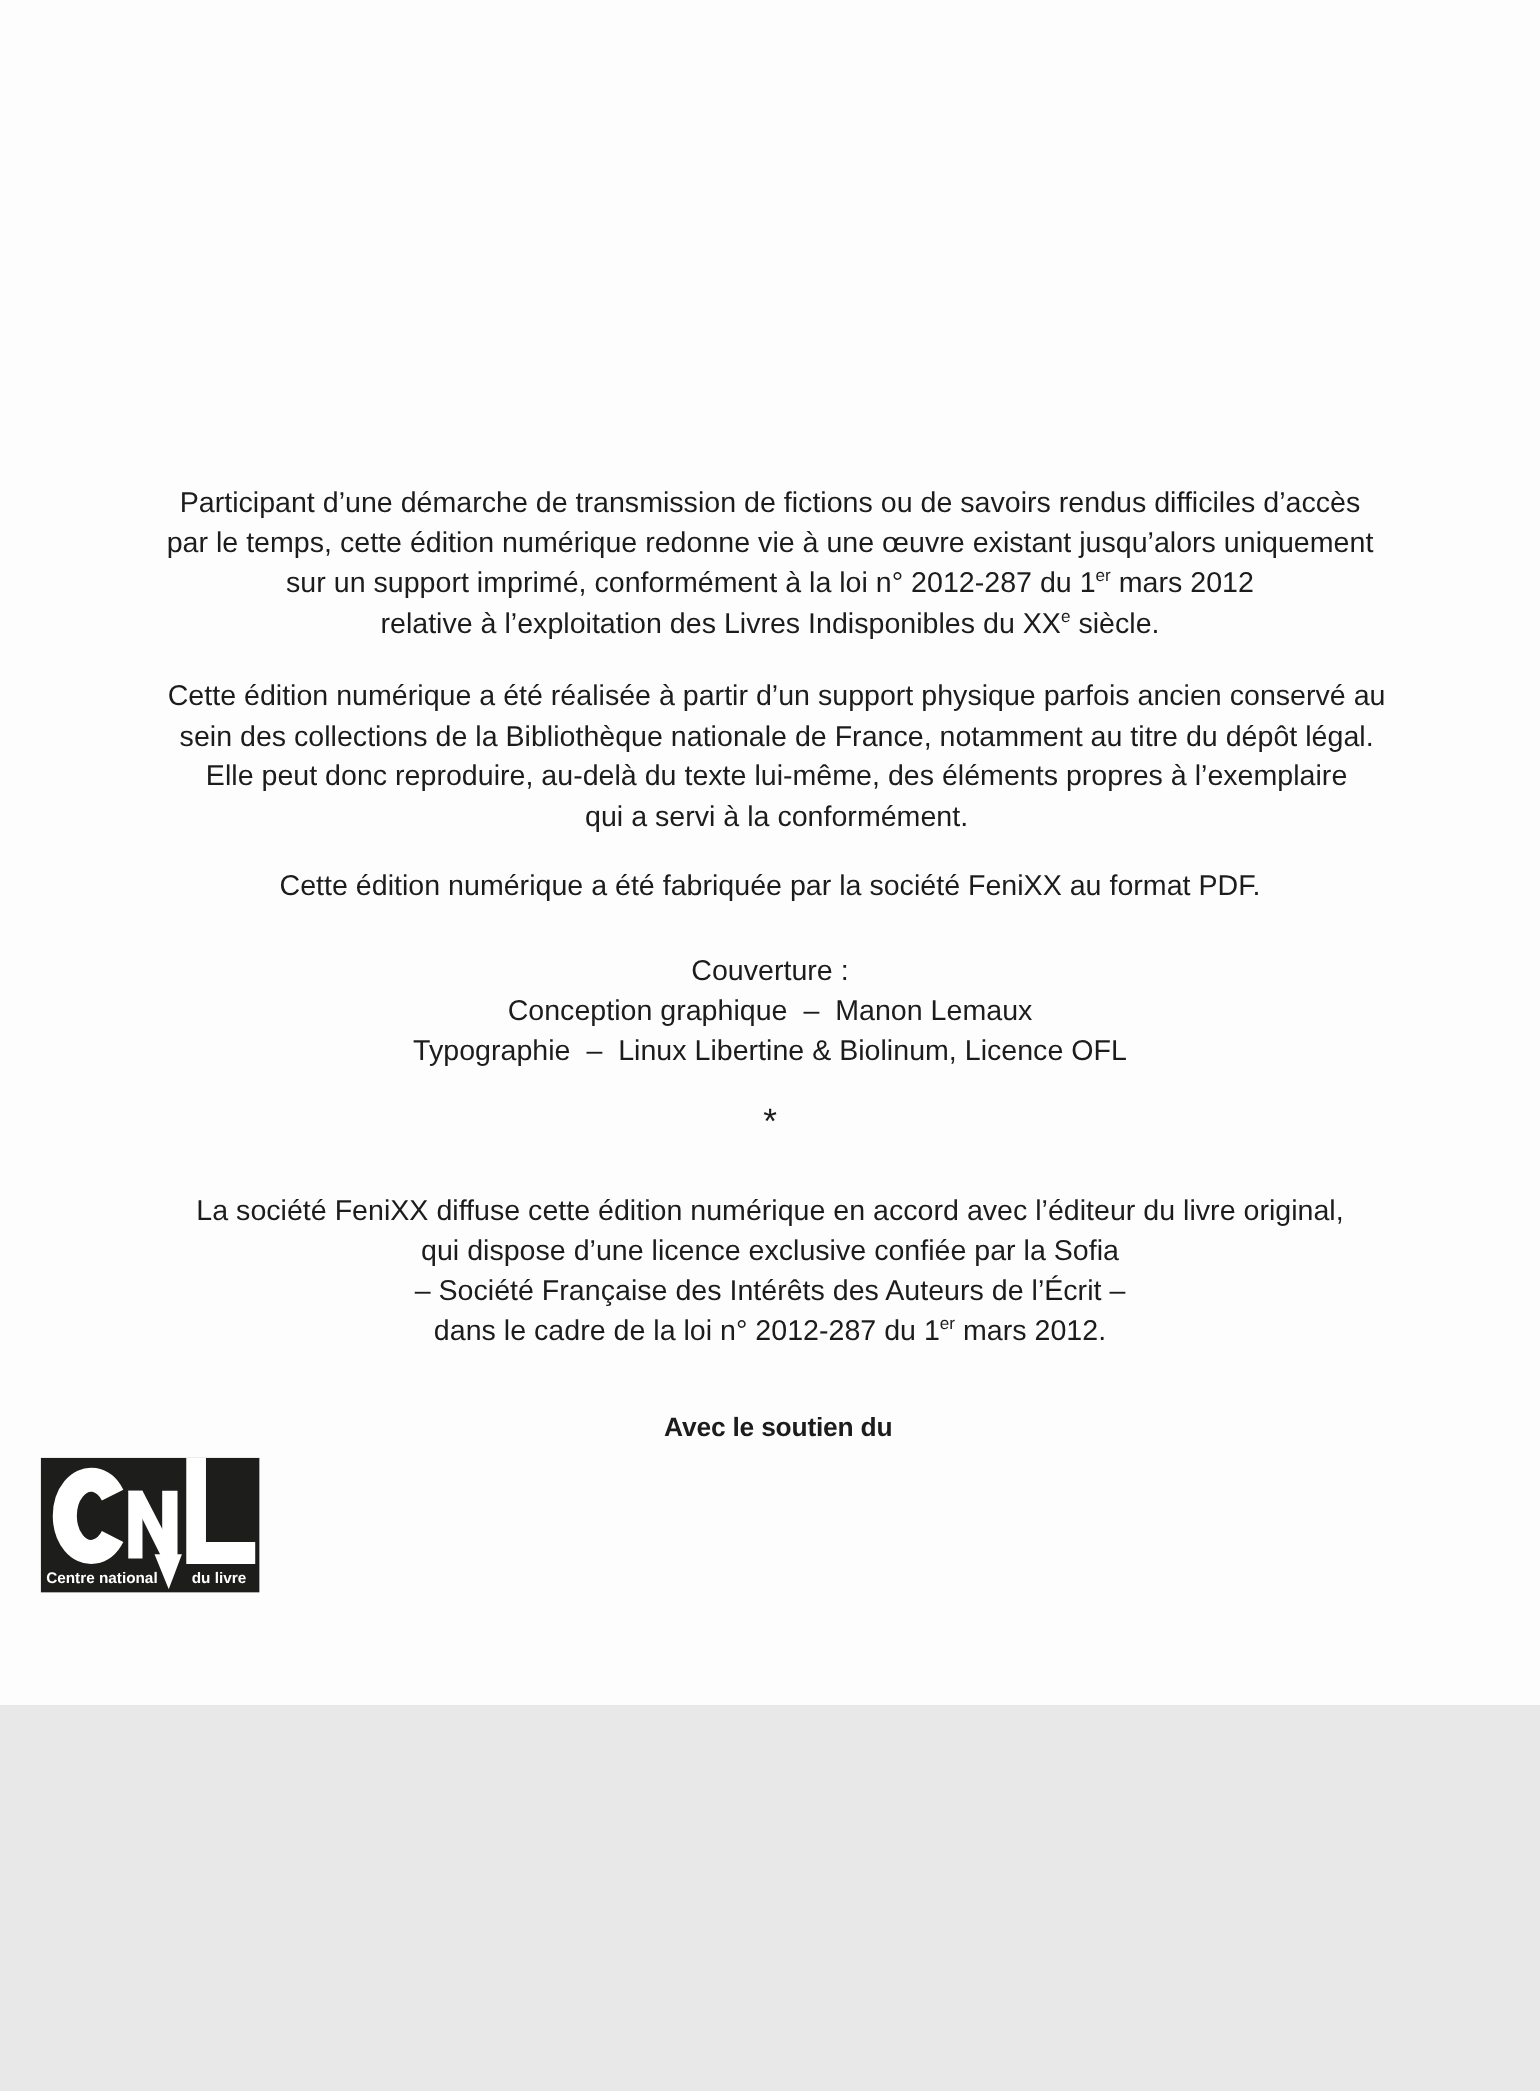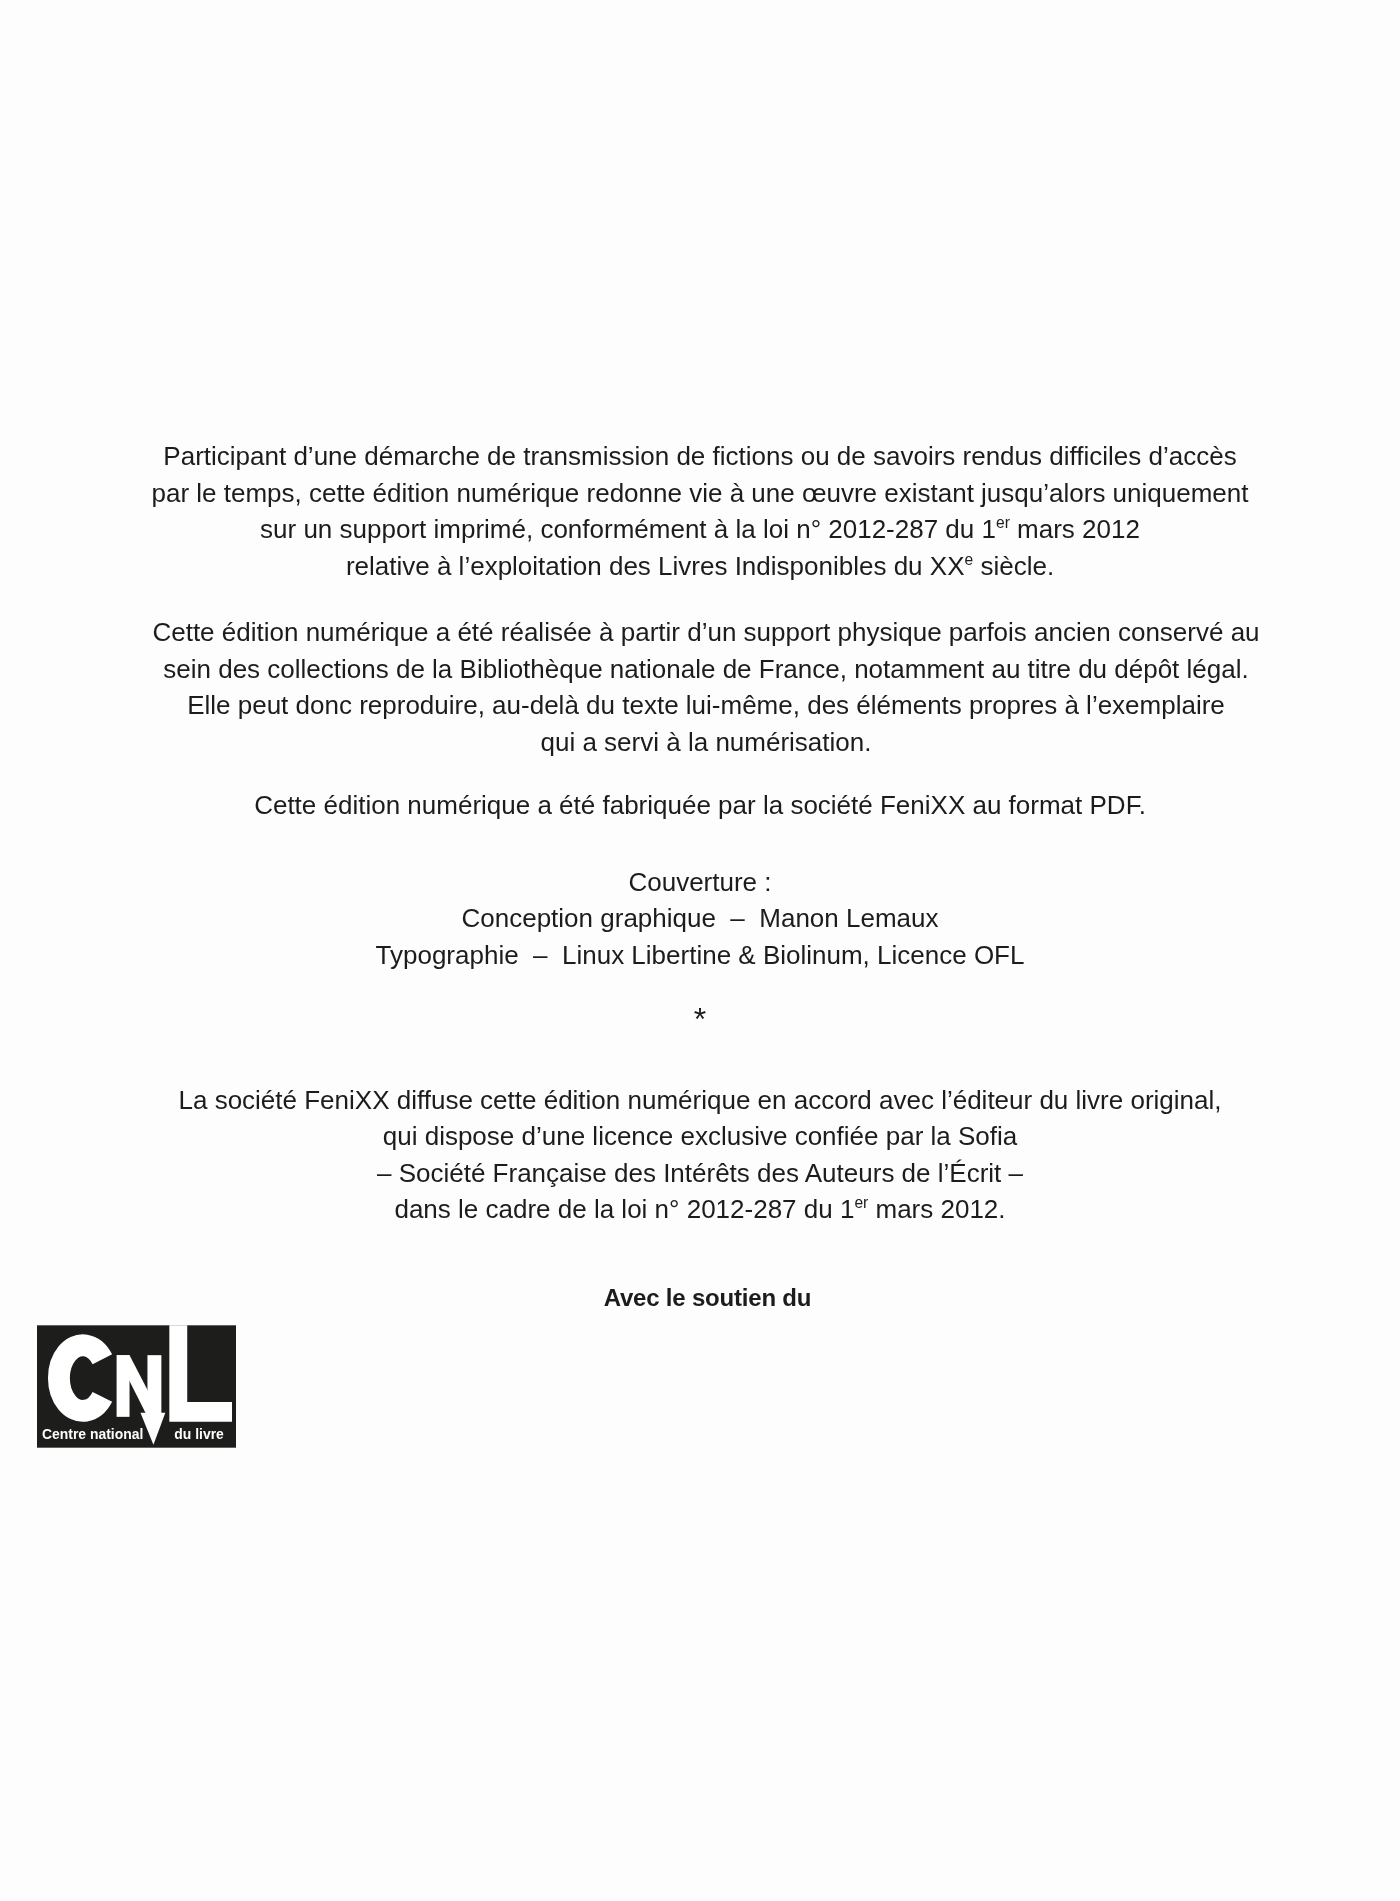--- a/index.html
+++ b/index.html
@@ -1,18 +1,18 @@
 <!DOCTYPE html>
 <html lang="fr"><head>
 <meta charset="utf-8">
 <style>
   html,body{margin:0;padding:0;background:#e8e8e8;}
   .page{
     position:relative;
-    width:1400px;height:1901px;
+    width:1400px;height:1550px;
     margin:0 auto;
     background:#fdfdfd;
     font-family:"Liberation Sans","DejaVu Sans",sans-serif;
     color:#1c1c1c;
     overflow:hidden;
   }
   .content{
     padding-top:438px;
     text-align:center;
     font-size:26px;
@@ -48,21 +48,21 @@
       <div class="line">Participant d’une démarche de transmission de fictions ou de savoirs rendus difficiles d’accès</div>
       <div class="line">par le temps, cette édition numérique redonne vie à une œuvre existant jusqu’alors uniquement</div>
       <div class="line"><span>sur un support imprimé, conformément à la loi n° 2012-287 du 1</span><sup>er</sup> <span>mars 2012</span></div>
       <div class="line"><span>relative à l’exploitation des Livres Indisponibles du XX</span><sup>e</sup> <span>siècle.</span></div>
     </div>
 
     <div class="para para-bnf">
       <div class="line">Cette édition numérique a été réalisée à partir d’un support physique parfois ancien conservé au</div>
       <div class="line">sein des collections de la Bibliothèque nationale de France, notamment au titre du dépôt légal.</div>
       <div class="line">Elle peut donc reproduire, au-delà du texte lui-même, des éléments propres à l’exemplaire</div>
-      <div class="line">qui a servi à la numérisation.</div>
+      <div class="line">qui a servi à la conformément.</div>
     </div>
 
     <div class="para para-fenixx">
       <div class="line">Cette édition numérique a été fabriquée par la société FeniXX au format PDF.</div>
     </div>
 
     <div class="para cover-block">
       <div class="line">Couverture :</div>
       <div class="line">Conception graphique &nbsp;–&nbsp; Manon Lemaux</div>
       <div class="line">Typographie &nbsp;–&nbsp; Linux Libertine &amp; Biolinum, Licence OFL</div>

